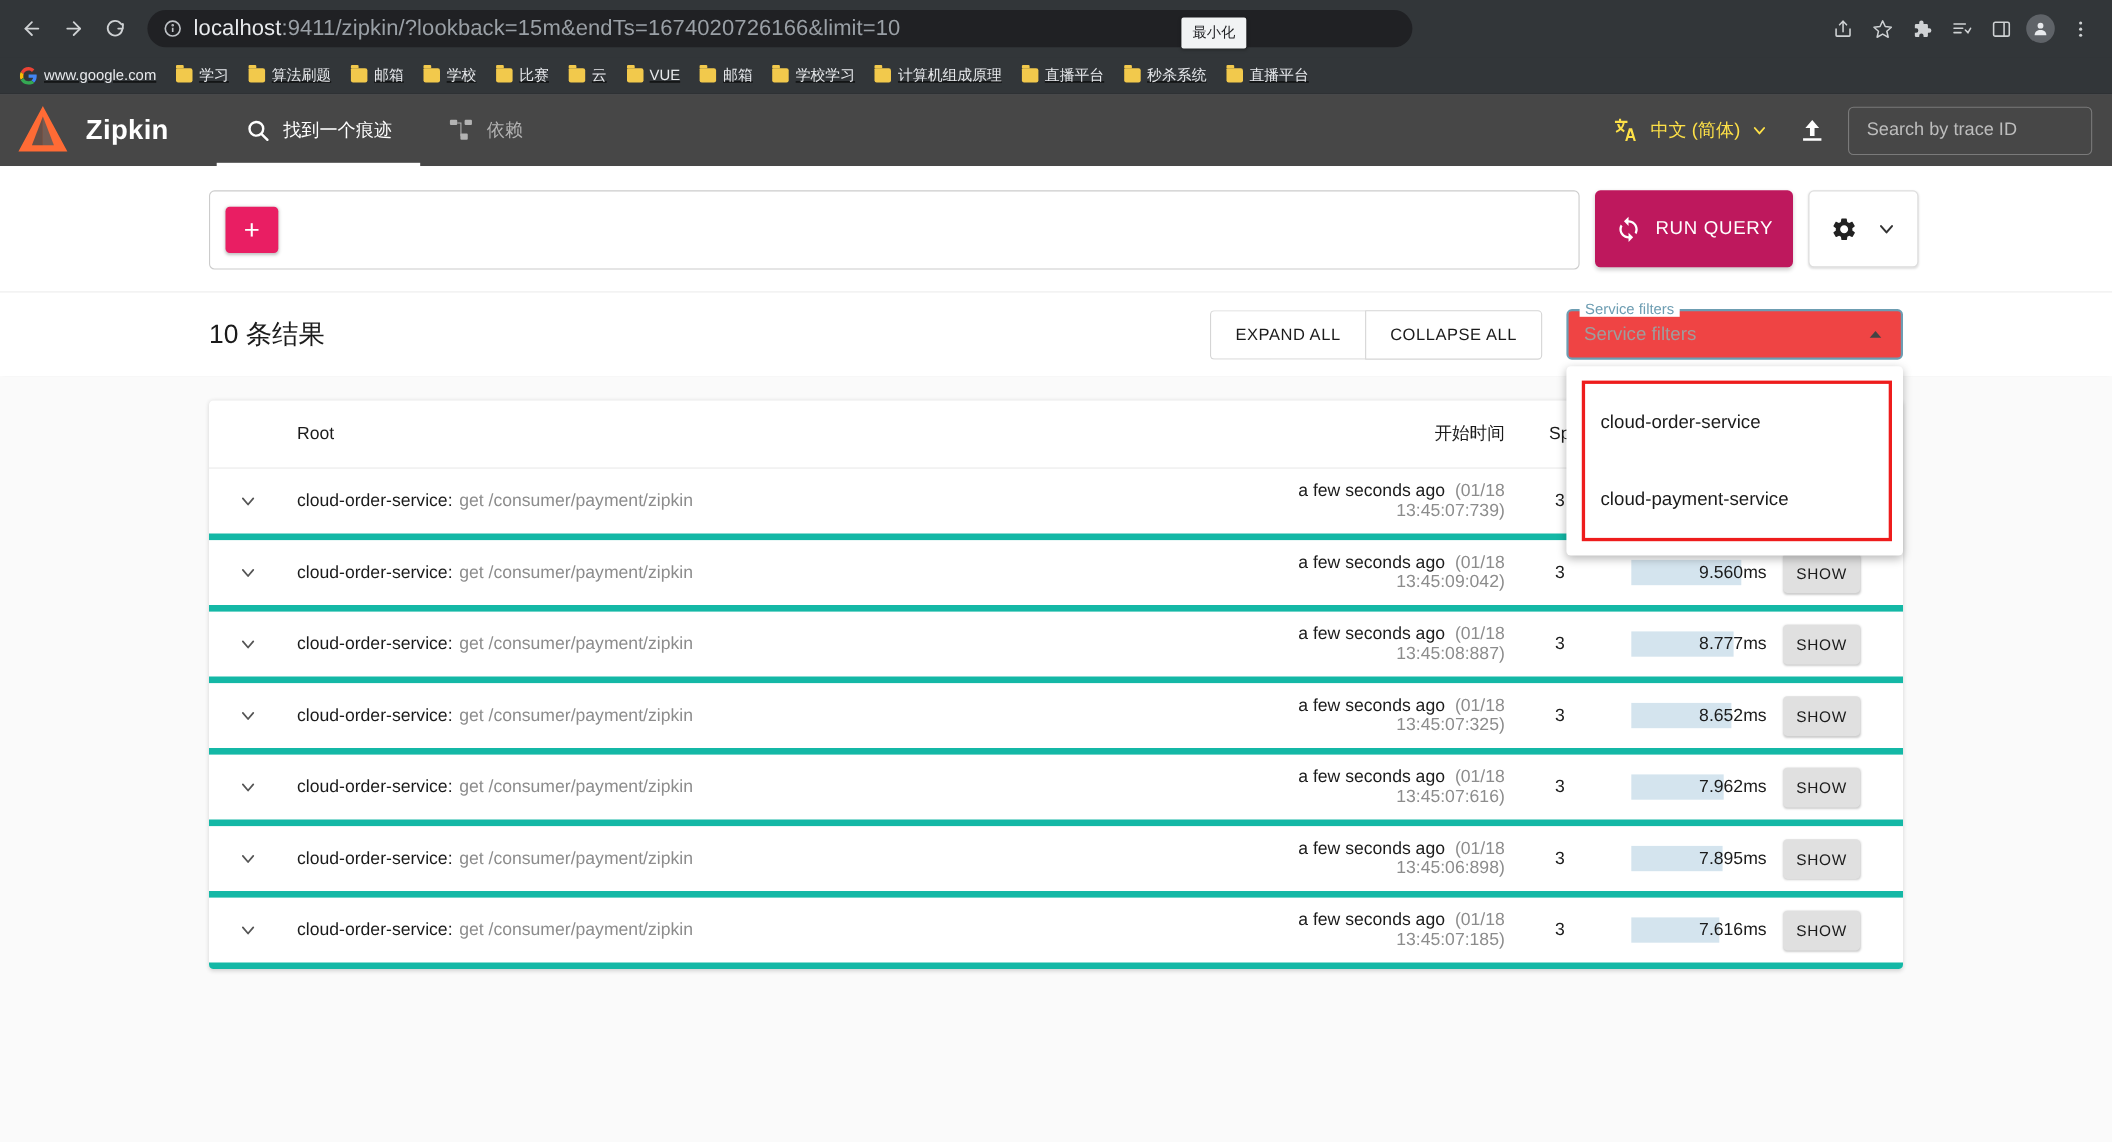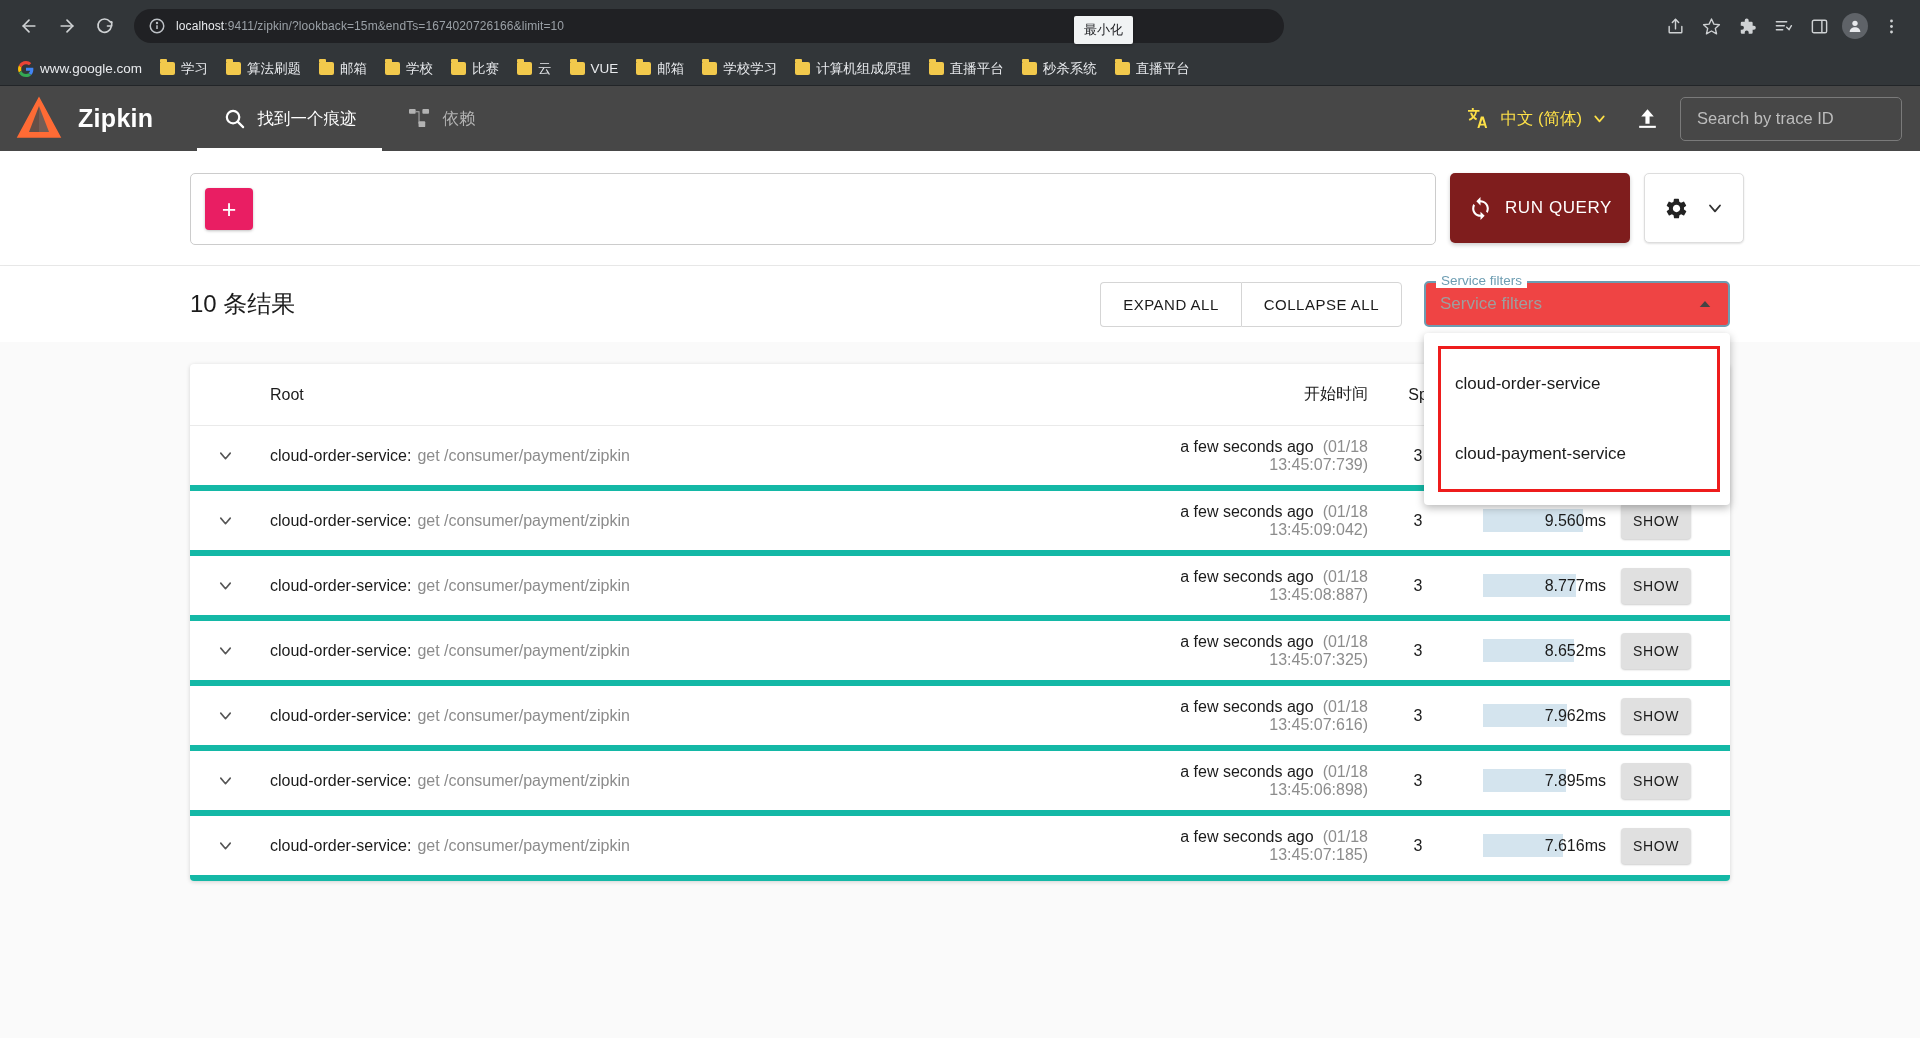--- a/index.html
+++ b/index.html
@@ -48,21 +48,21 @@
     max-width: 1150px;
     overflow: hidden;
   }
   .omnibox .info-icon {
     width: 18px; height: 18px;
     flex: 0 0 auto;
     margin-right: 10px;
     color: #bdc1c6;
   }
   .url-text {
-    font-size: 12px;
+    font-size: 20px;
     color: #9aa0a6;
     white-space: nowrap;
     letter-spacing: .1px;
     text-align: right;
   }
   .url-text .host { color: #e8eaed; }
   .toolbar-right {
     display: flex;
     align-items: center;
     gap: 2px;
@@ -84,20 +84,21 @@
   }
 
   
   .bookmarks-row {
     height: 33px;
     display: flex;
     align-items: center;
     padding: 0 10px;
     gap: 2px;
     background: #323639;
+    text-decoration: underline;
   }
   .bm {
     display: flex;
     align-items: center;
     gap: 6px;
     padding: 4px 8px;
     border-radius: 4px;
     color: #e8eaed;
     font-size: 13.5px;
     white-space: nowrap;
@@ -242,21 +243,21 @@
     font-size: 25px;
     line-height: 1;
     cursor: pointer;
     display: flex; align-items: center; justify-content: center;
     box-shadow: 0 1px 3px rgba(0,0,0,.25);
   }
   .run-query {
     margin-left: 14px;
     height: 70px;
     min-width: 180px;
-    background: #7f1d1d;
+    background: #be185d;
     color: #fff;
     border: none;
     border-radius: 5px;
     font-size: 17px;
     font-weight: 500;
     letter-spacing: .6px;
     display: flex; align-items: center; justify-content: center; gap: 12px;
     cursor: pointer;
     box-shadow: 0 2px 4px rgba(0,0,0,.2);
   }

